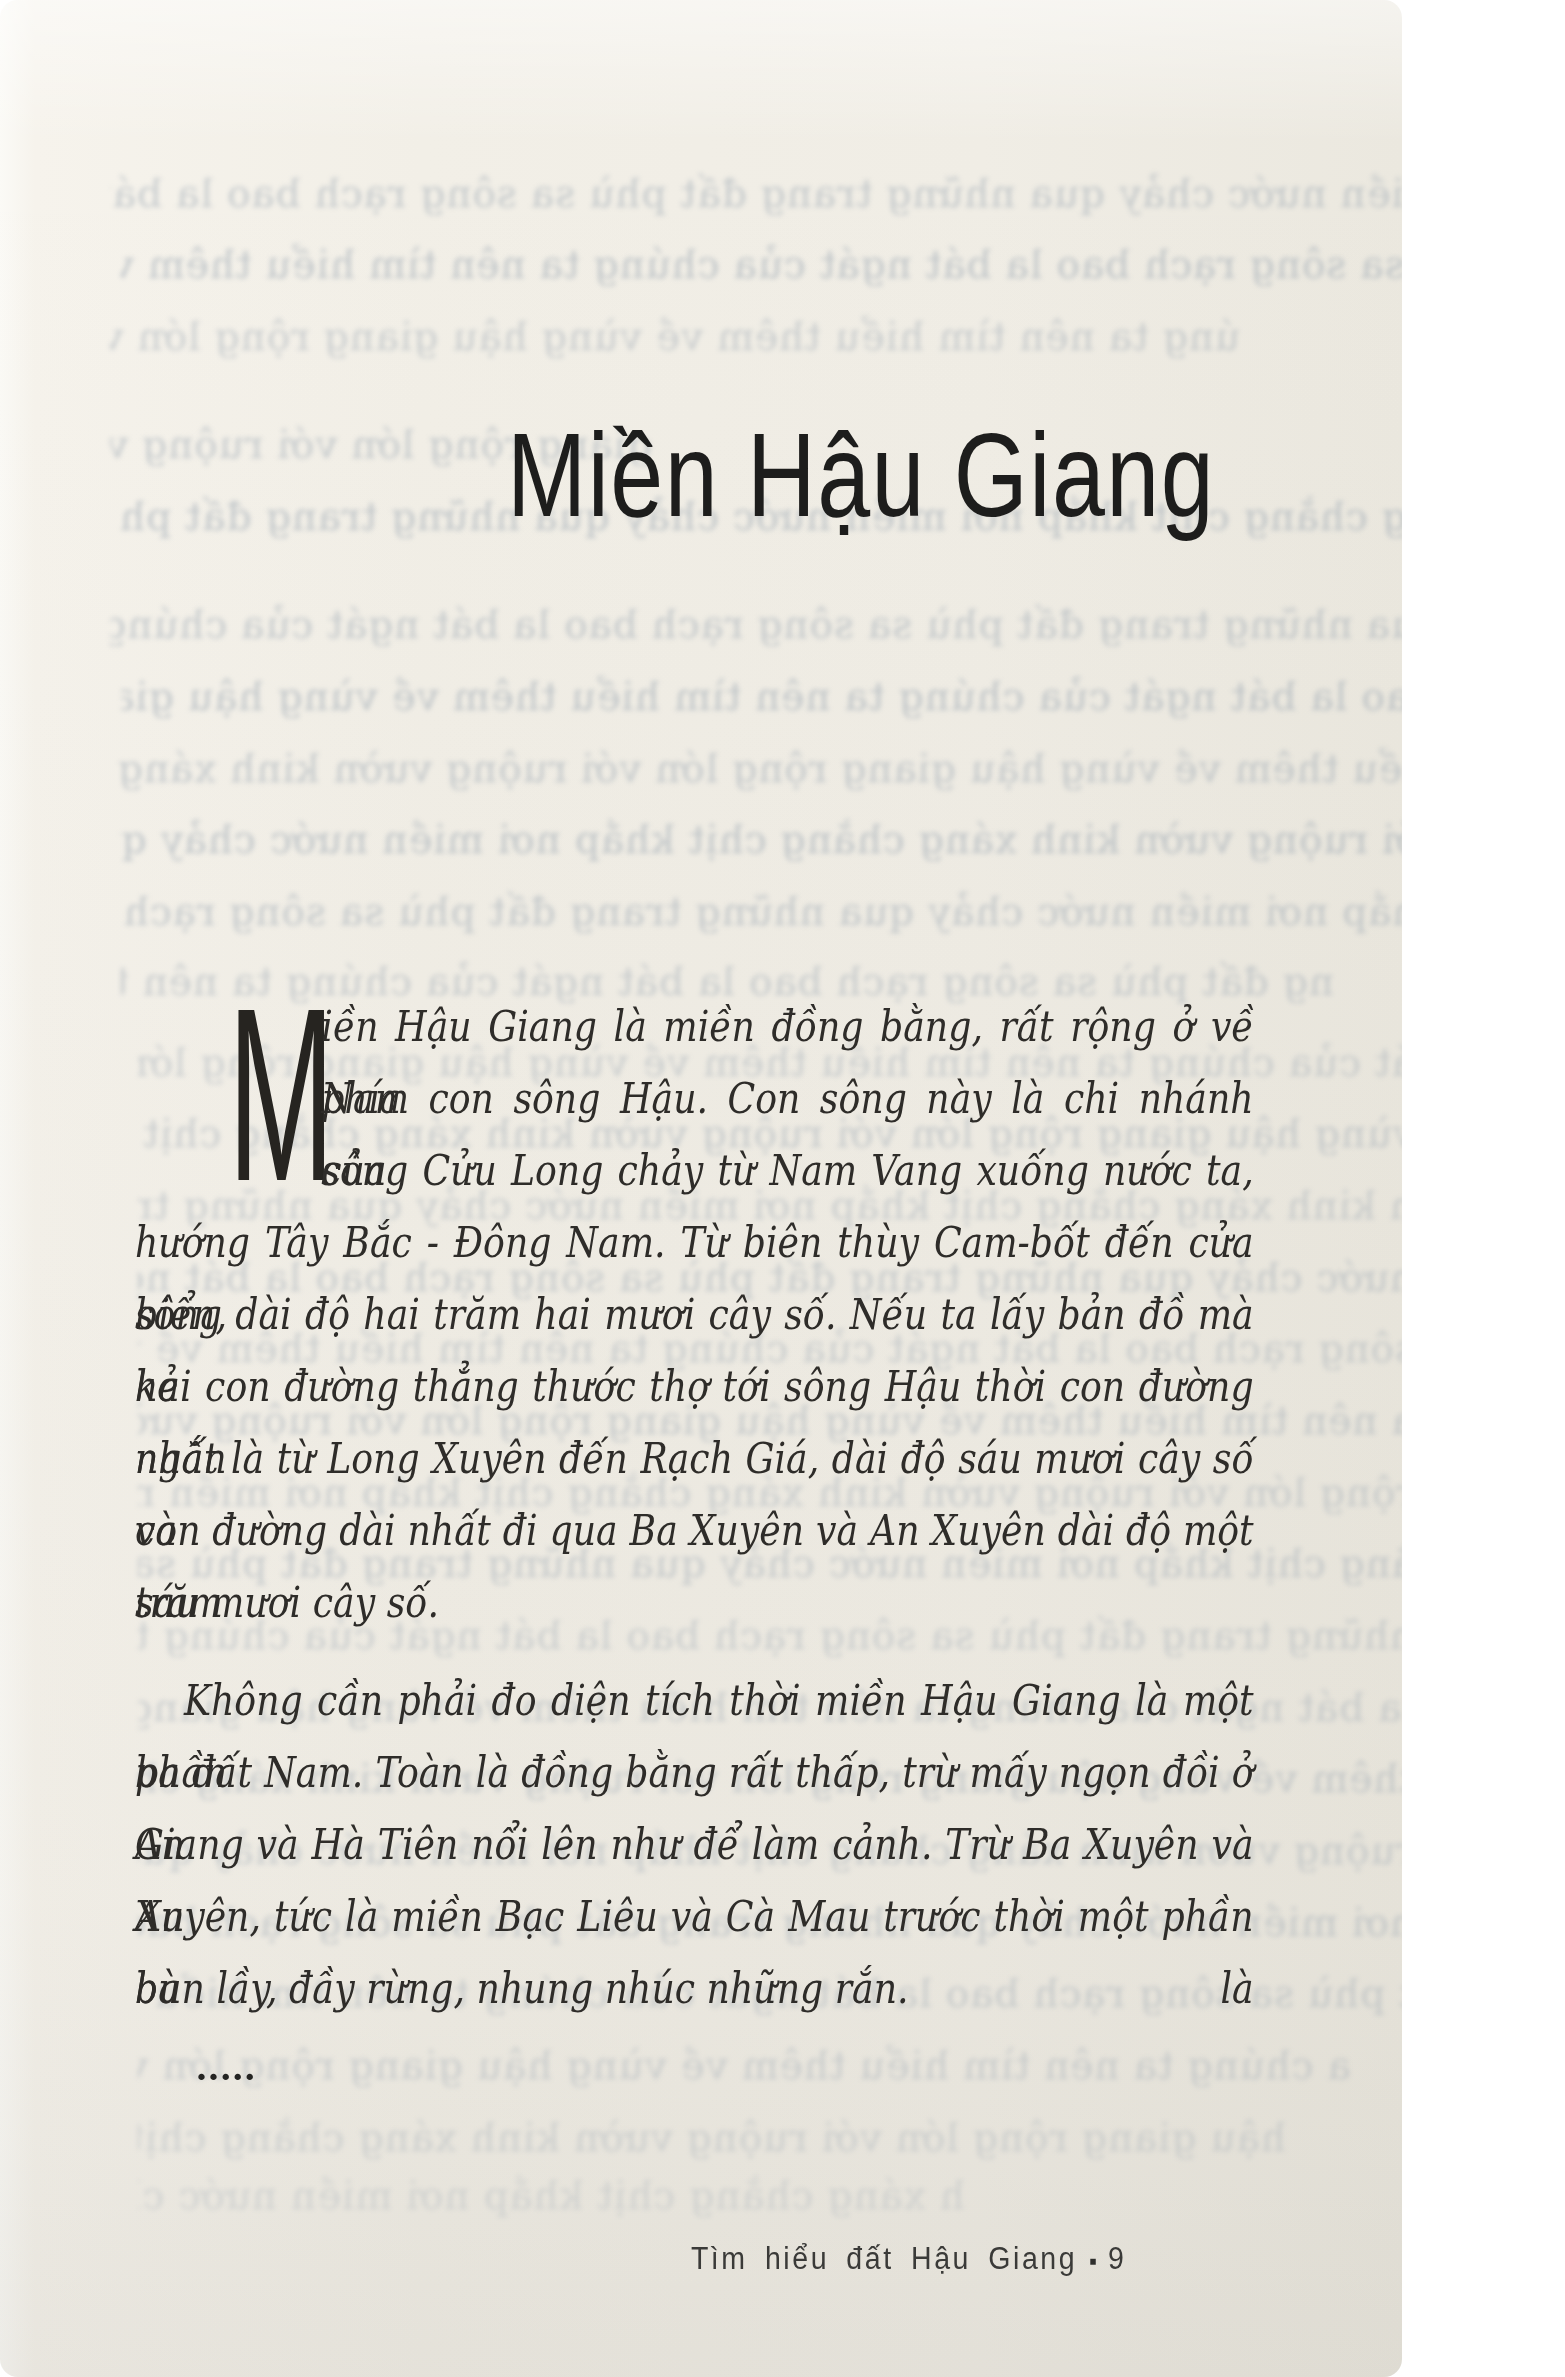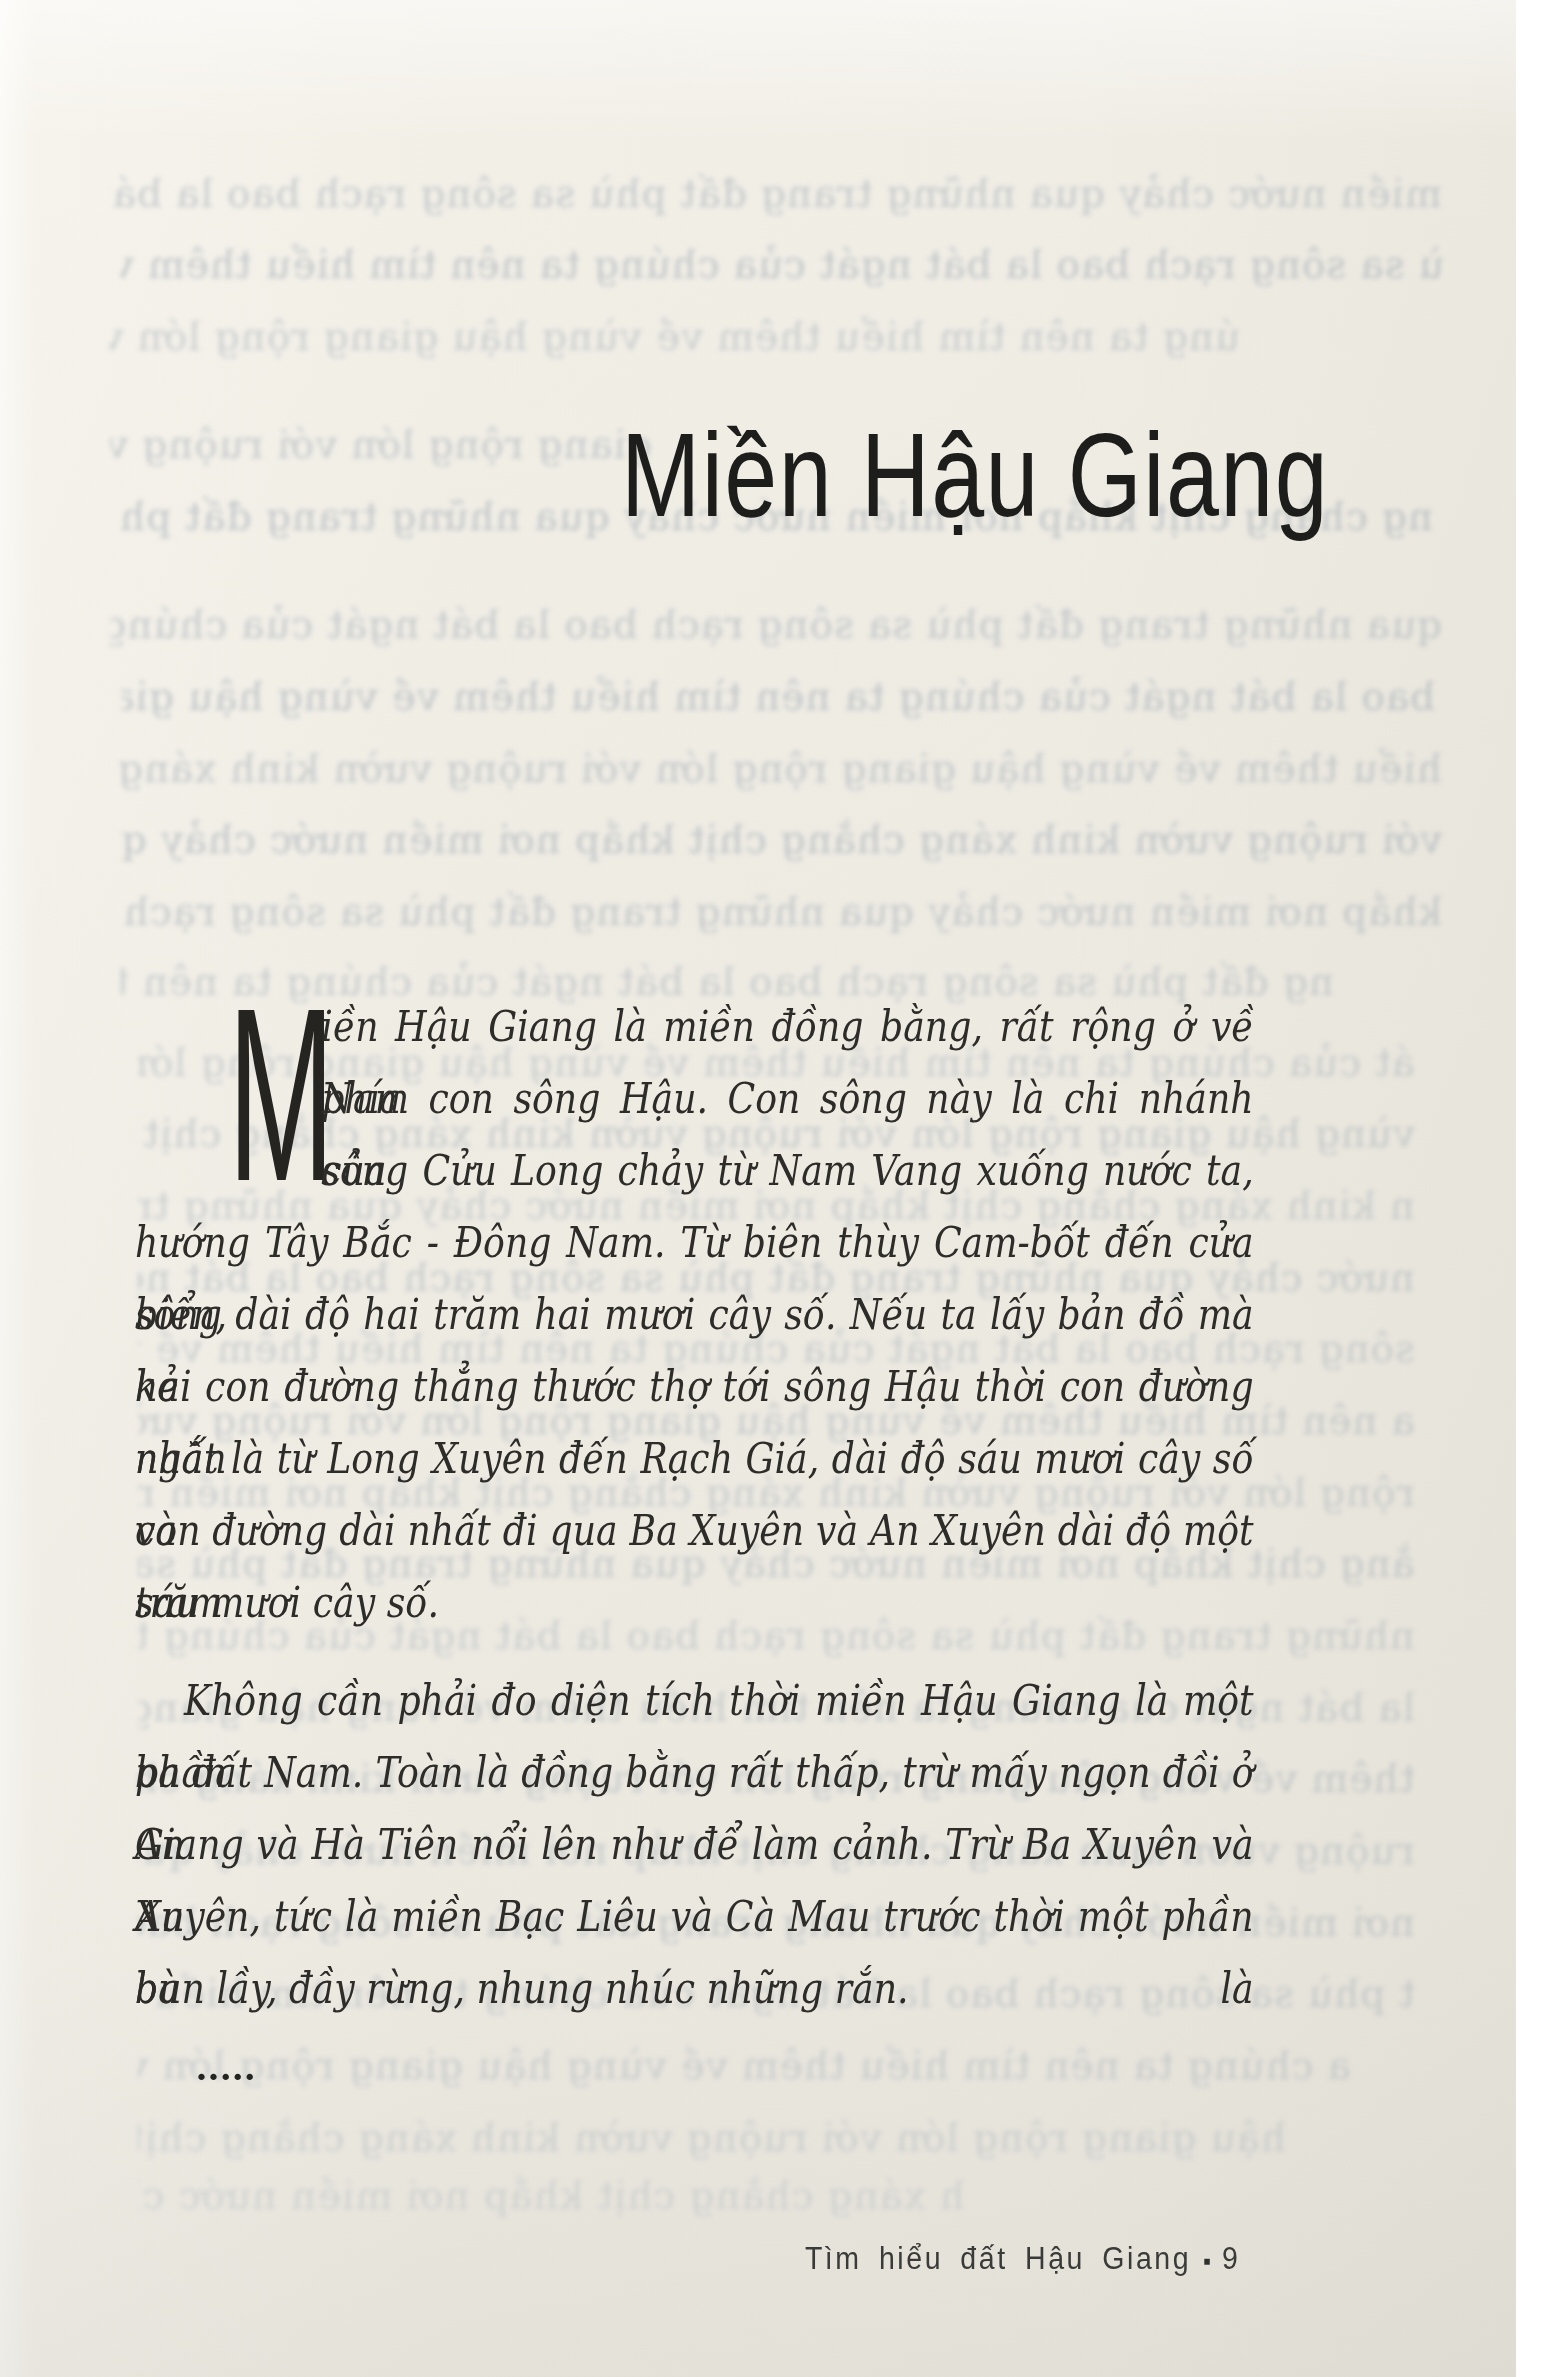--- a/index.html
+++ b/index.html
@@ -2,25 +2,26 @@
 <html style="font-size:14.7px"><head>
 <meta charset="utf-8">
 <style>
   html,body{margin:0;padding:0;}
   body{
     width:1565px;height:2377px;
     font-family:"DejaVu Serif", serif;
     overflow:hidden;
   }
   .page{
-    position:relative;width:1516px;height:2377px;
+    position:relative;width:1402px;height:2377px;
     background:
       linear-gradient(to bottom, rgba(255,255,255,.5) 0, rgba(255,255,255,0) 6%, rgba(120,115,100,.05) 80%, rgba(110,108,98,.10) 100%),
       linear-gradient(to right, #fbfaf6 0, #f6f3ec 35px, #f2efe7 30%, #f0ede5 70%, #ebe8df 100%);
     overflow:hidden;
+    border-radius:18px;
   }
   
   .ghostline{
     position:absolute;height:42px;line-height:42px;
     font:39px/42px "DejaVu Serif", serif;
     color:#99a5b1;filter:blur(2.8px);
     transform:scaleX(-1);
     white-space:nowrap;overflow:hidden;
     letter-spacing:0.9px;
     pointer-events:none;

